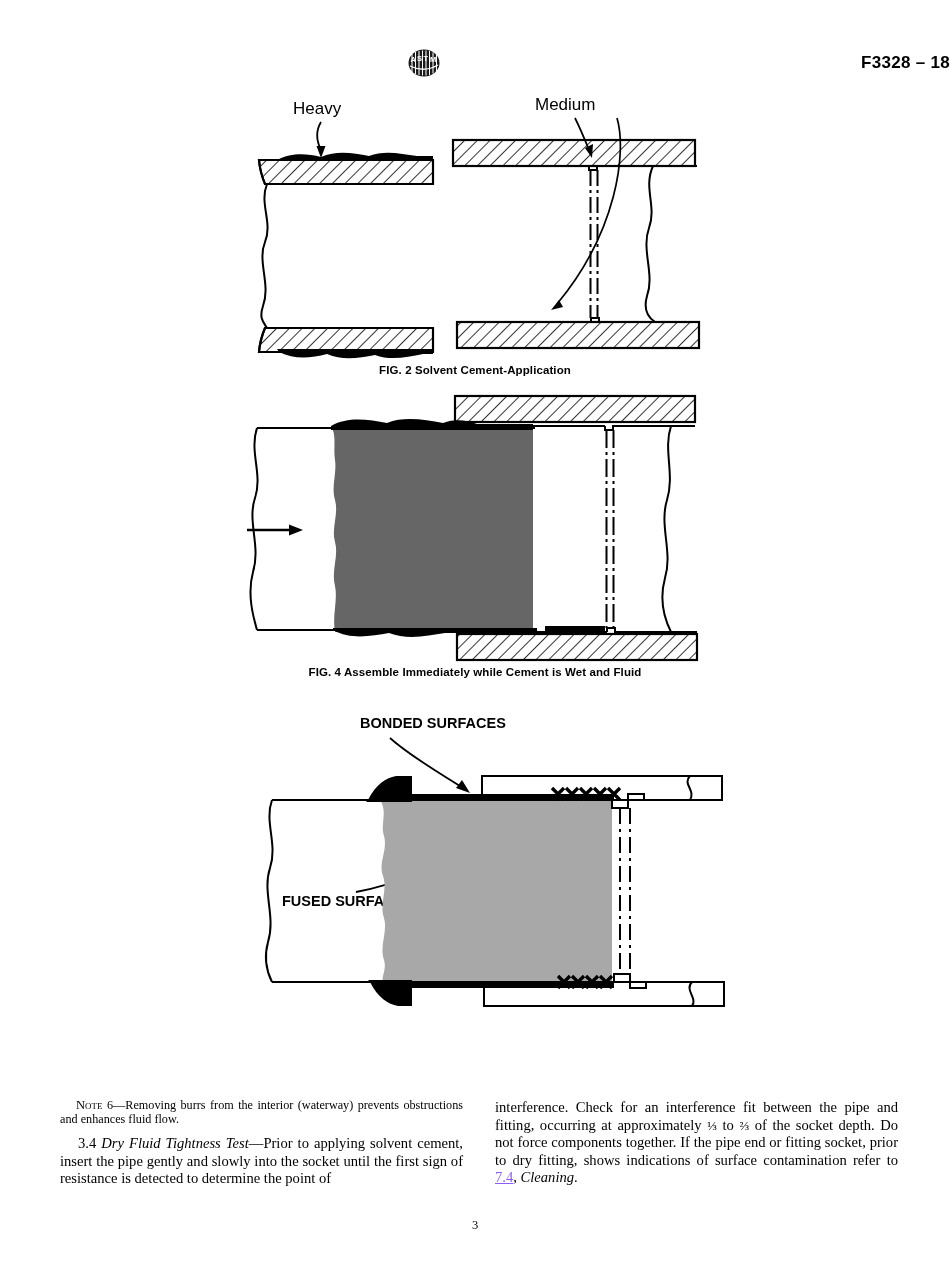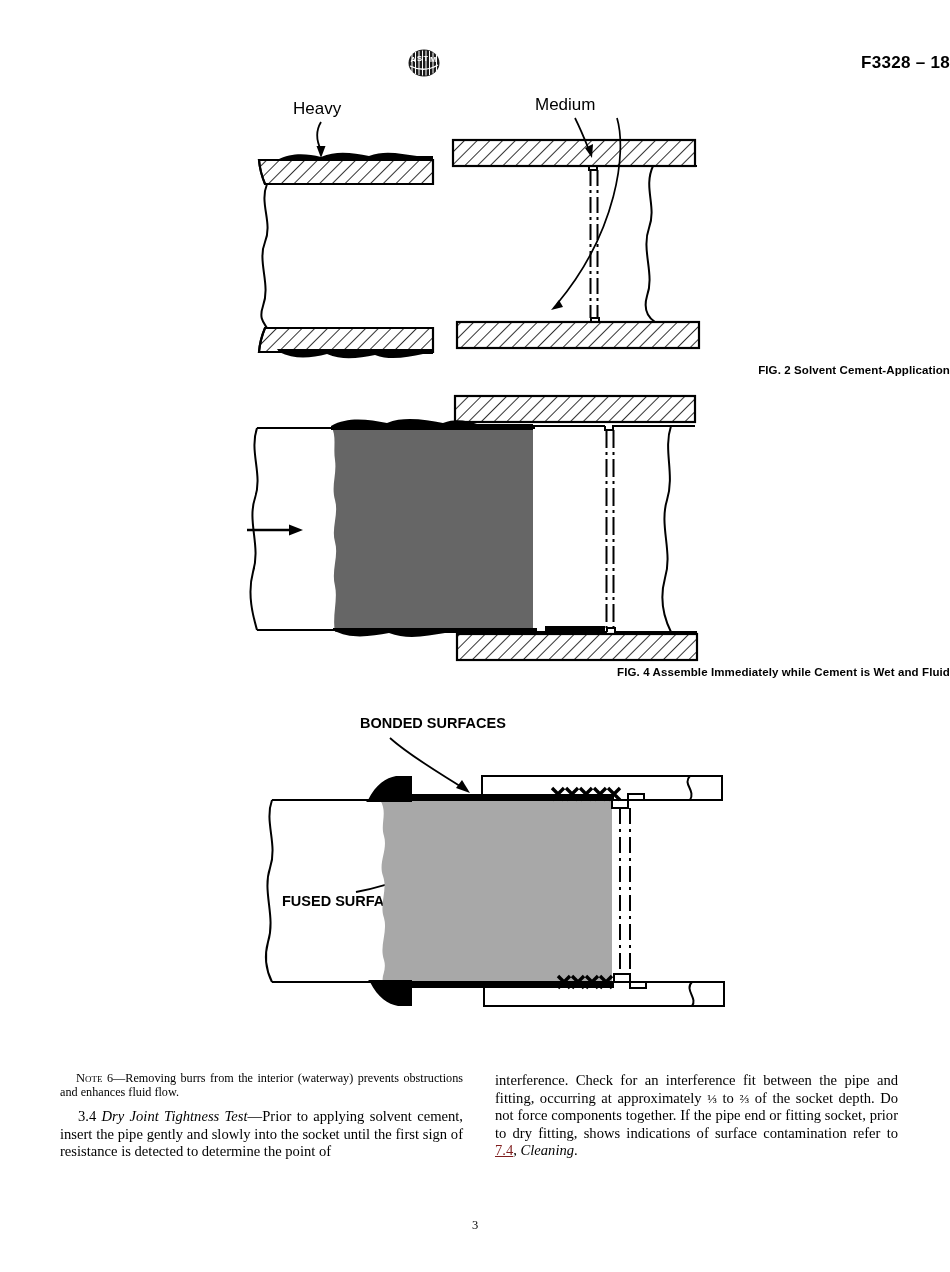--- a/index.html
+++ b/index.html
@@ -21,49 +21,49 @@
   }
   .astm-logo { width:34px; height:30px; display:block; }
   .std-desig {
     font-family:"Liberation Sans", sans-serif;
     font-weight:bold; font-size:17px; letter-spacing:.3px;
   }
 
   
   .fig-block { position:absolute; left:0; width:950px; }
   .fig-caption {
-    text-align:right;
+    text-align:center;
     font-family:"Liberation Sans", sans-serif;
     font-weight:bold; font-size:11.5px;
     letter-spacing:.1px;
     margin-top:4px;
   }
   svg { display:block; margin:0 auto; }
 
   
   .columns {
-    position:absolute; left:60px; top:1072px;
+    position:absolute; left:60px; top:1099px;
     width:838px;
     display:flex; gap:32px;
   }
   .col { width:403px; }
   .note {
     font-size:12.2px; line-height:13.6px;
     text-align:justify; text-indent:16px;
     margin:0 0 9px 0;
   }
   .note .sc { font-variant:small-caps; font-size:12.6px; }
   .para {
     font-size:14.6px; line-height:17.6px;
     text-align:justify; text-indent:18px;
     margin:0;
   }
   .para.cont { text-indent:0; }
   .it { font-style:italic; }
-  .lnk { color:#7f1d1d; }
+  .lnk { color:#8b5cf6; }
   .frac { font-size:13px; }
 
   .page-num {
     position:absolute; left:0; top:1218px; width:950px;
     text-align:center; font-size:12.5px;
   }
 </style>
 </head>
 <body>
 
@@ -251,21 +251,21 @@
         <path d="M340,266 L352,278 M352,266 L340,278"></path>
       </g>
     </svg>
   </div>
 
   <div class="columns">
 
     <div class="col">
       <p class="note"><span class="sc">Note</span><span> 6—</span><span>Removing burrs from the interior (waterway) prevents obstructions and enhances fluid flow.</span></p>
 
-      <p class="para"><span>3.4 </span><span class="it">Dry Joint Tightness Test</span><span>—</span><span>Prior to applying solvent cement, insert the pipe gently and slowly into the socket until the first sign of resistance is detected to determine the point of</span></p>
+      <p class="para"><span>3.4 </span><span class="it">Dry Fluid Tightness Test</span><span>—</span><span>Prior to applying solvent cement, insert the pipe gently and slowly into the socket until the first sign of resistance is detected to determine the point of</span></p>
     </div>
 
     <div class="col">
       <p class="para cont"><span>interference. Check for an interference fit between the pipe and fitting, occurring at approximately </span><span class="frac">⅓</span><span> to </span><span class="frac">⅔</span><span> of the socket depth. Do not force components together. If the pipe end or fitting socket, prior to dry fitting, shows indications of surface contamination refer to </span><a class="lnk" href="#">7.4</a><span>, </span><span class="it">Cleaning</span><span>.</span></p>
     </div>
   </div>
 
   <div class="page-num">3</div>
 </div>
 

